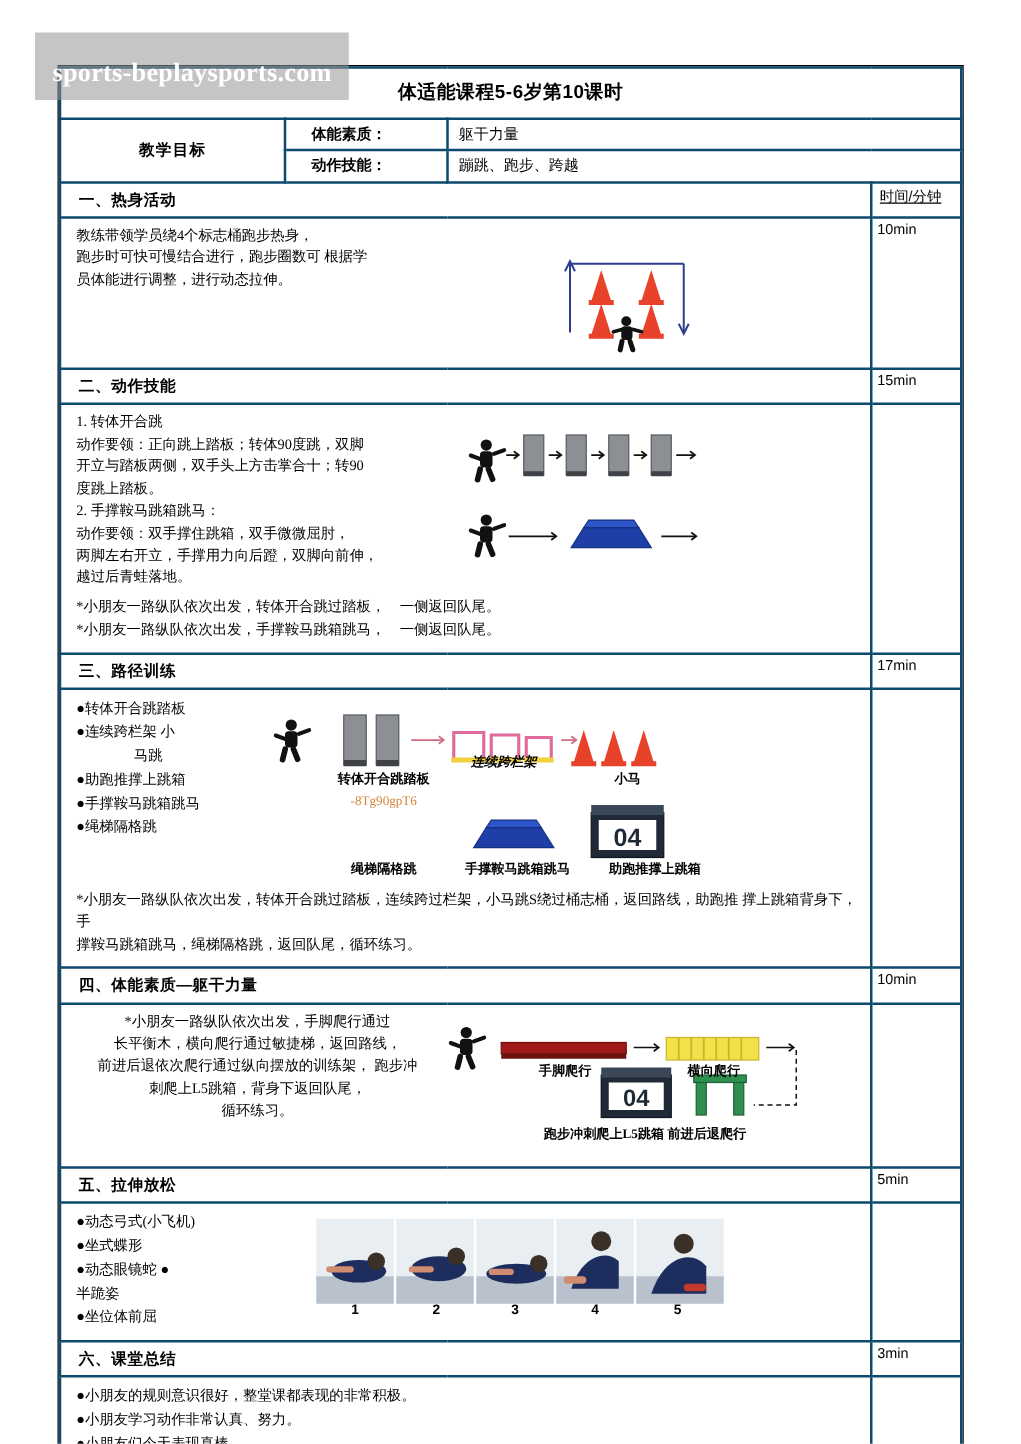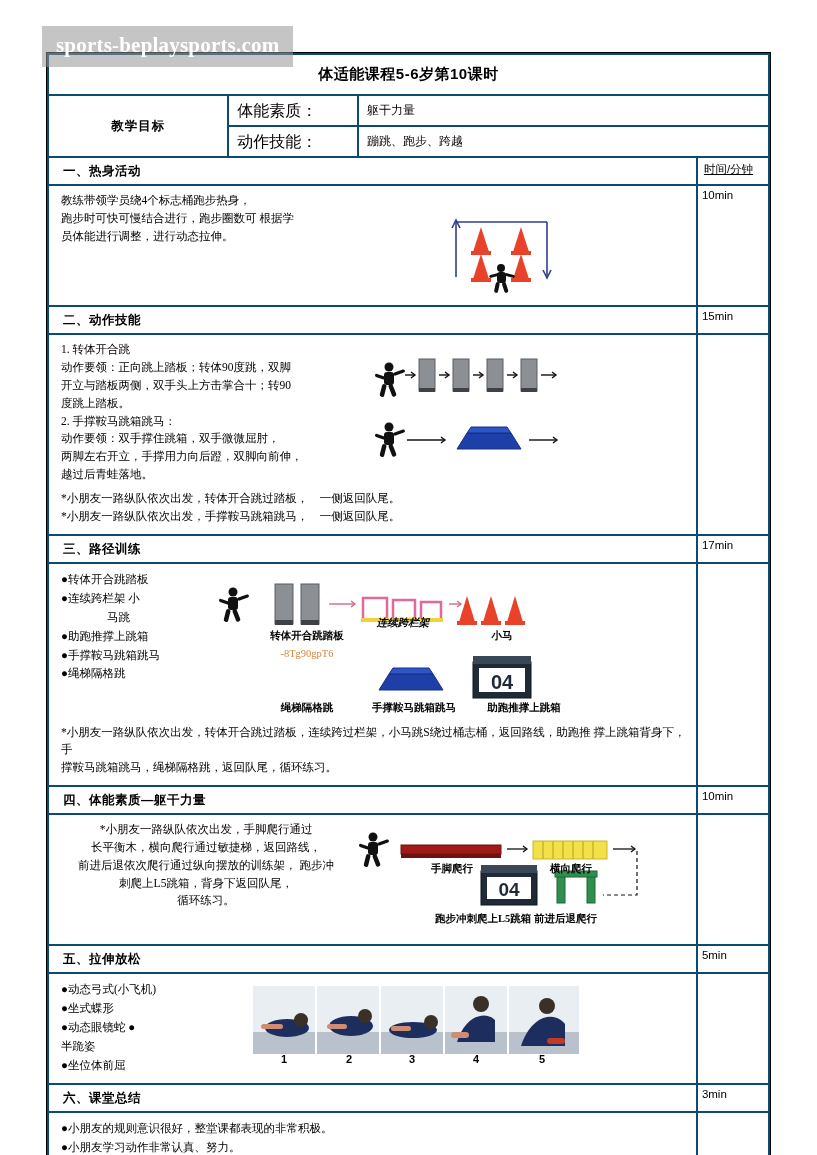--- a/index.html
+++ b/index.html
@@ -10,25 +10,24 @@
     position:relative;
     overflow:hidden;
   }
   .watermark{
     position:absolute;
     left:28px;top:26px;
     background:rgba(150,150,150,0.55);
     color:#ffffff;
     font-size:21px;
     font-weight:bold;
-    padding:7px 14px 9px 14px;
+    padding:20px 14px 9px 14px;
     letter-spacing:0.2px;
     z-index:50;
     font-family:"Liberation Serif","DejaVu Serif",serif;
-    margin-left:14px;
   }
   .page{
     position:absolute;
     left:46px;top:52px;
     width:725px;
     border:1px solid #000;
     box-sizing:border-box;
     background:#fff;
   }
   table{
@@ -53,24 +52,24 @@
   }
   .goal-label{
     text-align:center;
     vertical-align:middle;
     font-size:12.5px;
     font-weight:bold;
     letter-spacing:1px;
     margin-left:17px;
   }
   .sub-label{
-    font-size:16px;
-    font-weight:normal;
+    font-size:12px;
+    font-weight:bold;
     vertical-align:middle;
-    padding-left:8px;
+    padding-left:20px;
   }
   .sub-val{
     font-size:12px;
     vertical-align:middle;
     padding-left:8px;
   }
   .sect-head{
     font-size:12.5px;
     font-weight:bold;
     padding:4px 5px 4px 14px;

